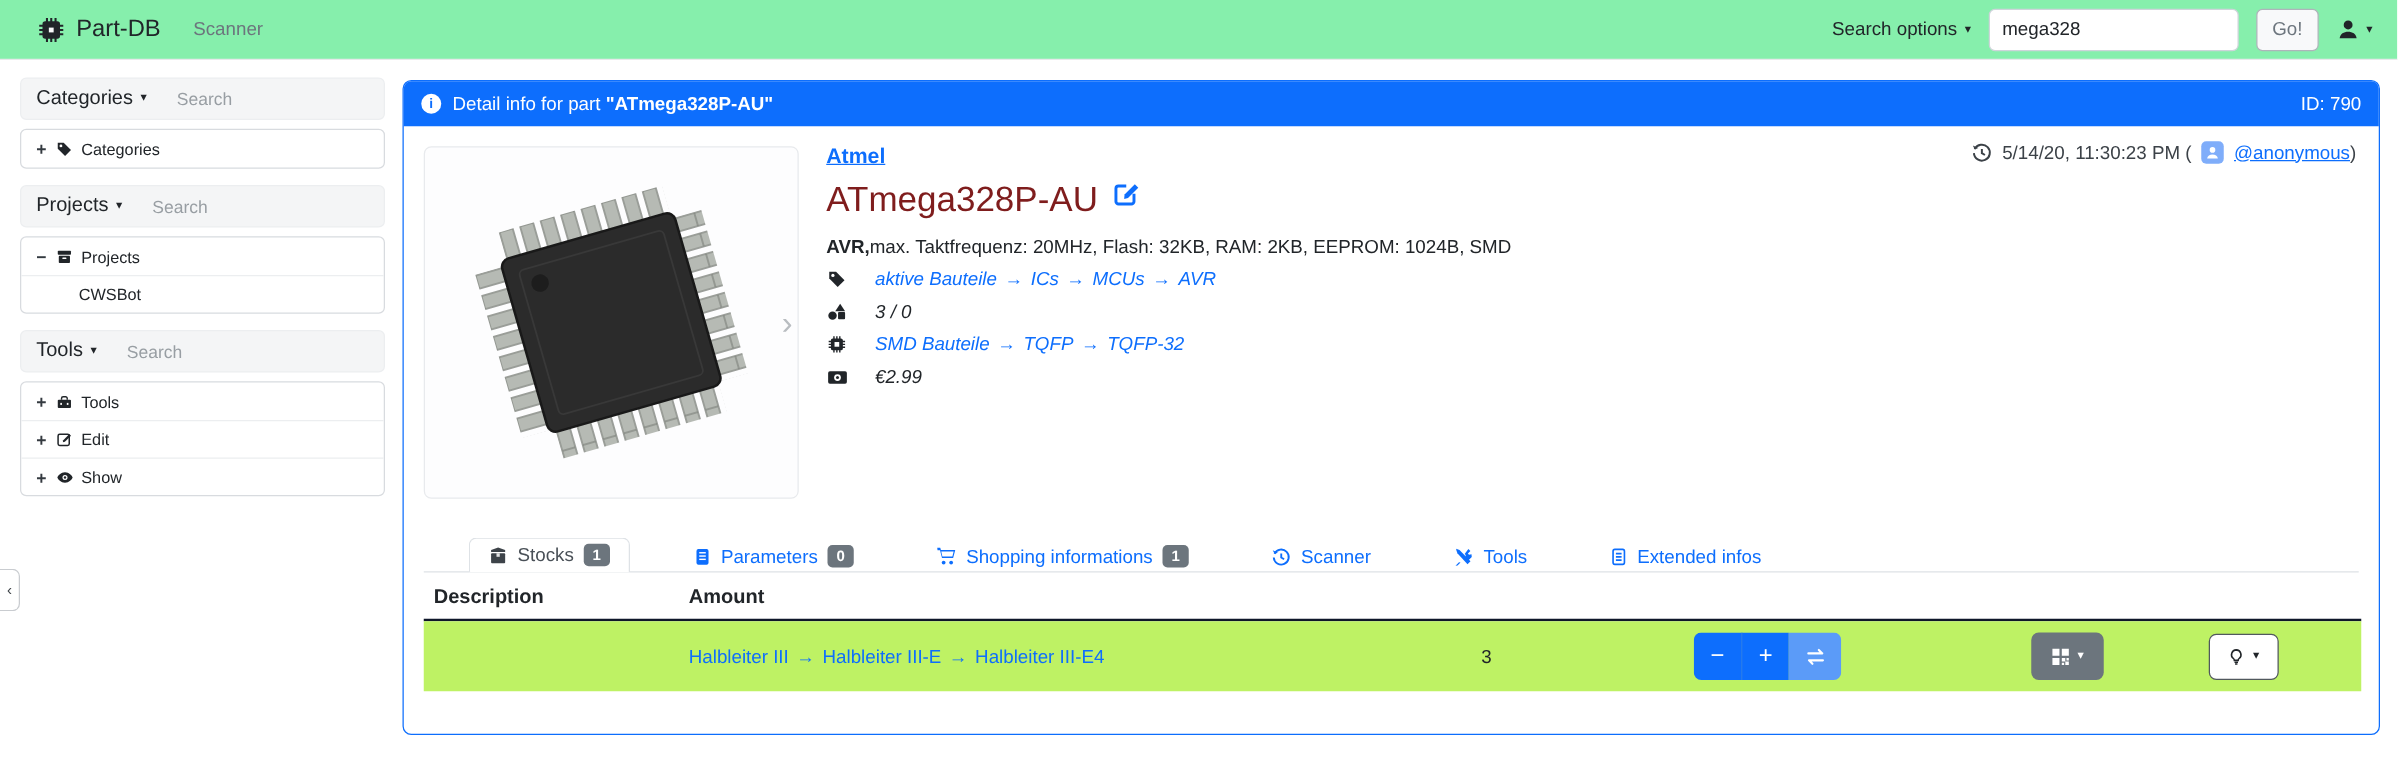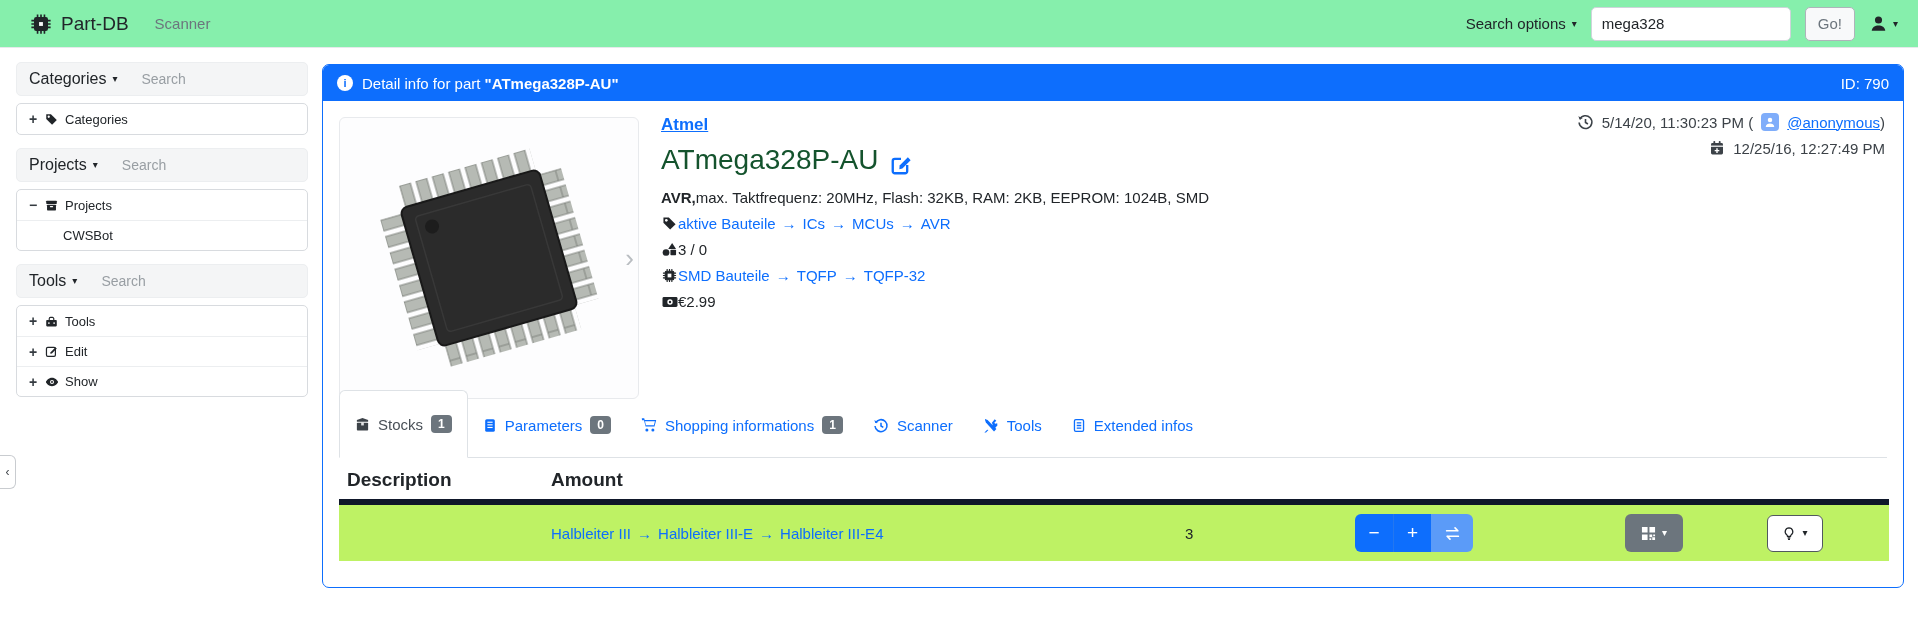--- a/index.html
+++ b/index.html
@@ -58,50 +58,50 @@
   .hdr-id { margin-left:auto; }
 
   .img-box { position:absolute; left:16px; top:52px; width:300px; height:282px;
              border:1px solid #e8eaed; border-radius:6px; background:#fdfdfe;
              display:flex; align-items:center; justify-content:center; }
   .img-next { position:absolute; right:4px; top:50%; transform:translateY(-50%);
               color:#b9bdc1; font-size:26px; cursor:pointer; line-height:1; }
 
   .part-info { position:absolute; left:338px; top:50px; }
   .mfr-link { font-size:17px; font-weight:700; color:#0d6efd; text-decoration:underline; cursor:pointer; display:inline-block; }
-  .part-title { margin-top:9px; font-size:28px; font-weight:400; color:#14532d;
-                display:flex; align-items:flex-end; gap:12px; }
+  .part-title { margin-top:9px; font-size:28px; font-weight:400; color:#7f1d1d;
+                display:flex; align-items:flex-start; gap:12px; }
   .edit-ic { color:#0d6efd; cursor:pointer; display:inline-flex; }
   .part-desc { margin-top:13px; font-size:15px; color:#212529; }
-  .attr-row { margin-top:9px; display:flex; align-items:center; gap:0; font-size:15px; }
+  .attr-row { margin-top:9px; display:flex; align-items:center; gap:22px; font-size:15px;font-style:italic; }
   .attr-ic { width:17px; display:inline-flex; justify-content:center; color:#212529; flex:none; }
   .crumb a, .crumb-link { color:#0d6efd; text-decoration:none; cursor:pointer; }
   .arrow-sep { color:#0d6efd; font-weight:700; padding:0 6px; }
 
   .dates { position:absolute; right:18px; top:44px; text-align:right; font-size:15px; color:#3c4248; }
   .date-row { display:flex; justify-content:flex-end; align-items:center; gap:8px; height:26px;text-align:center; }
   .avatar { width:18px; height:18px; border-radius:4px; background:#7fadfa; display:inline-flex;
             align-items:center; justify-content:center; }
   .anon-link { color:#0d6efd; text-decoration:underline; cursor:pointer; }
 
   
   .tabs { position:absolute; left:16px; right:16px; top:356px; display:flex; align-items:flex-end;
           border-bottom:1px solid #dee2e6; height:37px; }
-  .tab { display:flex; align-items:center; gap:8px; font-size:15px; padding:24px 15px;
-         color:#0d6efd; cursor:pointer; position:relative; top:1px; }
+  .tab { display:flex; align-items:center; gap:8px; font-size:15px; padding:4px 15px;
+         color:#0d6efd; cursor:pointer; position:relative; top:1px;margin-left:36px; }
   .tab.active { background:#fff; border:1px solid #dee2e6; border-bottom:1px solid #fff;
                 border-radius:6px 6px 0 0; color:#495057; }
   .tab.active .tab-ic { color:#3d4349; }
   .badge { background:#6c757d; color:#fff; font-size:12px; font-weight:700; padding:3px 7px;
            border-radius:4px; line-height:1; }
 
   
   .ptable { position:absolute; left:16px; top:396px; width:1550px; }
-  .t-head { display:grid; grid-template-columns:204px 634px 170px auto; font-size:19px; font-weight:700;
-            border-bottom:6px solid #0f172a; }
+  .t-head { display:grid; grid-template-columns:204px 634px 170px auto; font-size:16px; font-weight:700;
+            border-bottom:2px solid #0f172a; }
   .t-head > div { padding:8px; }
   .t-row { display:grid; grid-template-columns:204px 634px 170px auto; align-items:center;
            background:#bef264; min-height:56px; font-size:15px; }
   .t-row > div { padding:8px; }
   .actions { display:flex; align-items:center; }
   .btn-group { display:flex; border-radius:6px; overflow:hidden; height:38px; }
   .btn-blue { width:38px; background:#0d6efd; color:#fff; border:none; font-size:19px; cursor:pointer;
               display:flex; align-items:center; justify-content:center; font-family:inherit; }
   .btn-blue + .btn-blue { border-left:1px solid #2377f0; }
   .btn-swap { width:42px; background:#5b9bf8; border:none; cursor:pointer; display:flex;
@@ -355,32 +355,20 @@
           </svg>
         </span>
         <span>5/14/20, 11:30:23 PM (</span>
         <span class="avatar">
           <svg width="12" height="12" viewBox="0 0 16 16" fill="#fff">
             <circle cx="8" cy="5.2" r="3"></circle>
               <path d="M2.3 14.5c.3-3 2.8-4.4 5.7-4.4s5.4 1.4 5.7 4.4z"></path>
           </svg>
         </span>
         <span><a class="anon-link">@anonymous</a><span>)</span></span>
-      </div>
-      <div class="date-row">
-        <span>
-          <svg width="16" height="16" viewBox="0 0 16 16" fill="#3c4248">
-            <rect x="2" y="3" width="12" height="11.5" rx="1.4"></rect>
-            <rect x="4.4" y="1" width="1.8" height="3.6" rx="0.7"></rect>
-              <rect x="9.8" y="1" width="1.8" height="3.6" rx="0.7"></rect>
-            <rect x="2" y="5.6" width="12" height="1.2" fill="#fff"></rect>
-            <path d="M7.3 8.3h1.4v1.6h1.6v1.4H8.7v1.6H7.3v-1.6H5.7V9.9h1.6z" fill="#fff"></path>
-          </svg>
-        </span>
-        <span>12/25/16, 12:27:49 PM</span>
       </div>
     </div>
 
     <div class="tabs">
       <div class="tab active">
         <span class="tab-ic">
           <svg width="15" height="15" viewBox="0 0 16 16" fill="#3d4349">
             <path d="M8 1L2 3.2V5h12V3.2z"></path>
               <rect x="2" y="6" width="12" height="8.5" rx="0.8"></rect>
               <rect x="6.6" y="6" width="2.8" height="3" fill="#fff" opacity="0.85"></rect>

